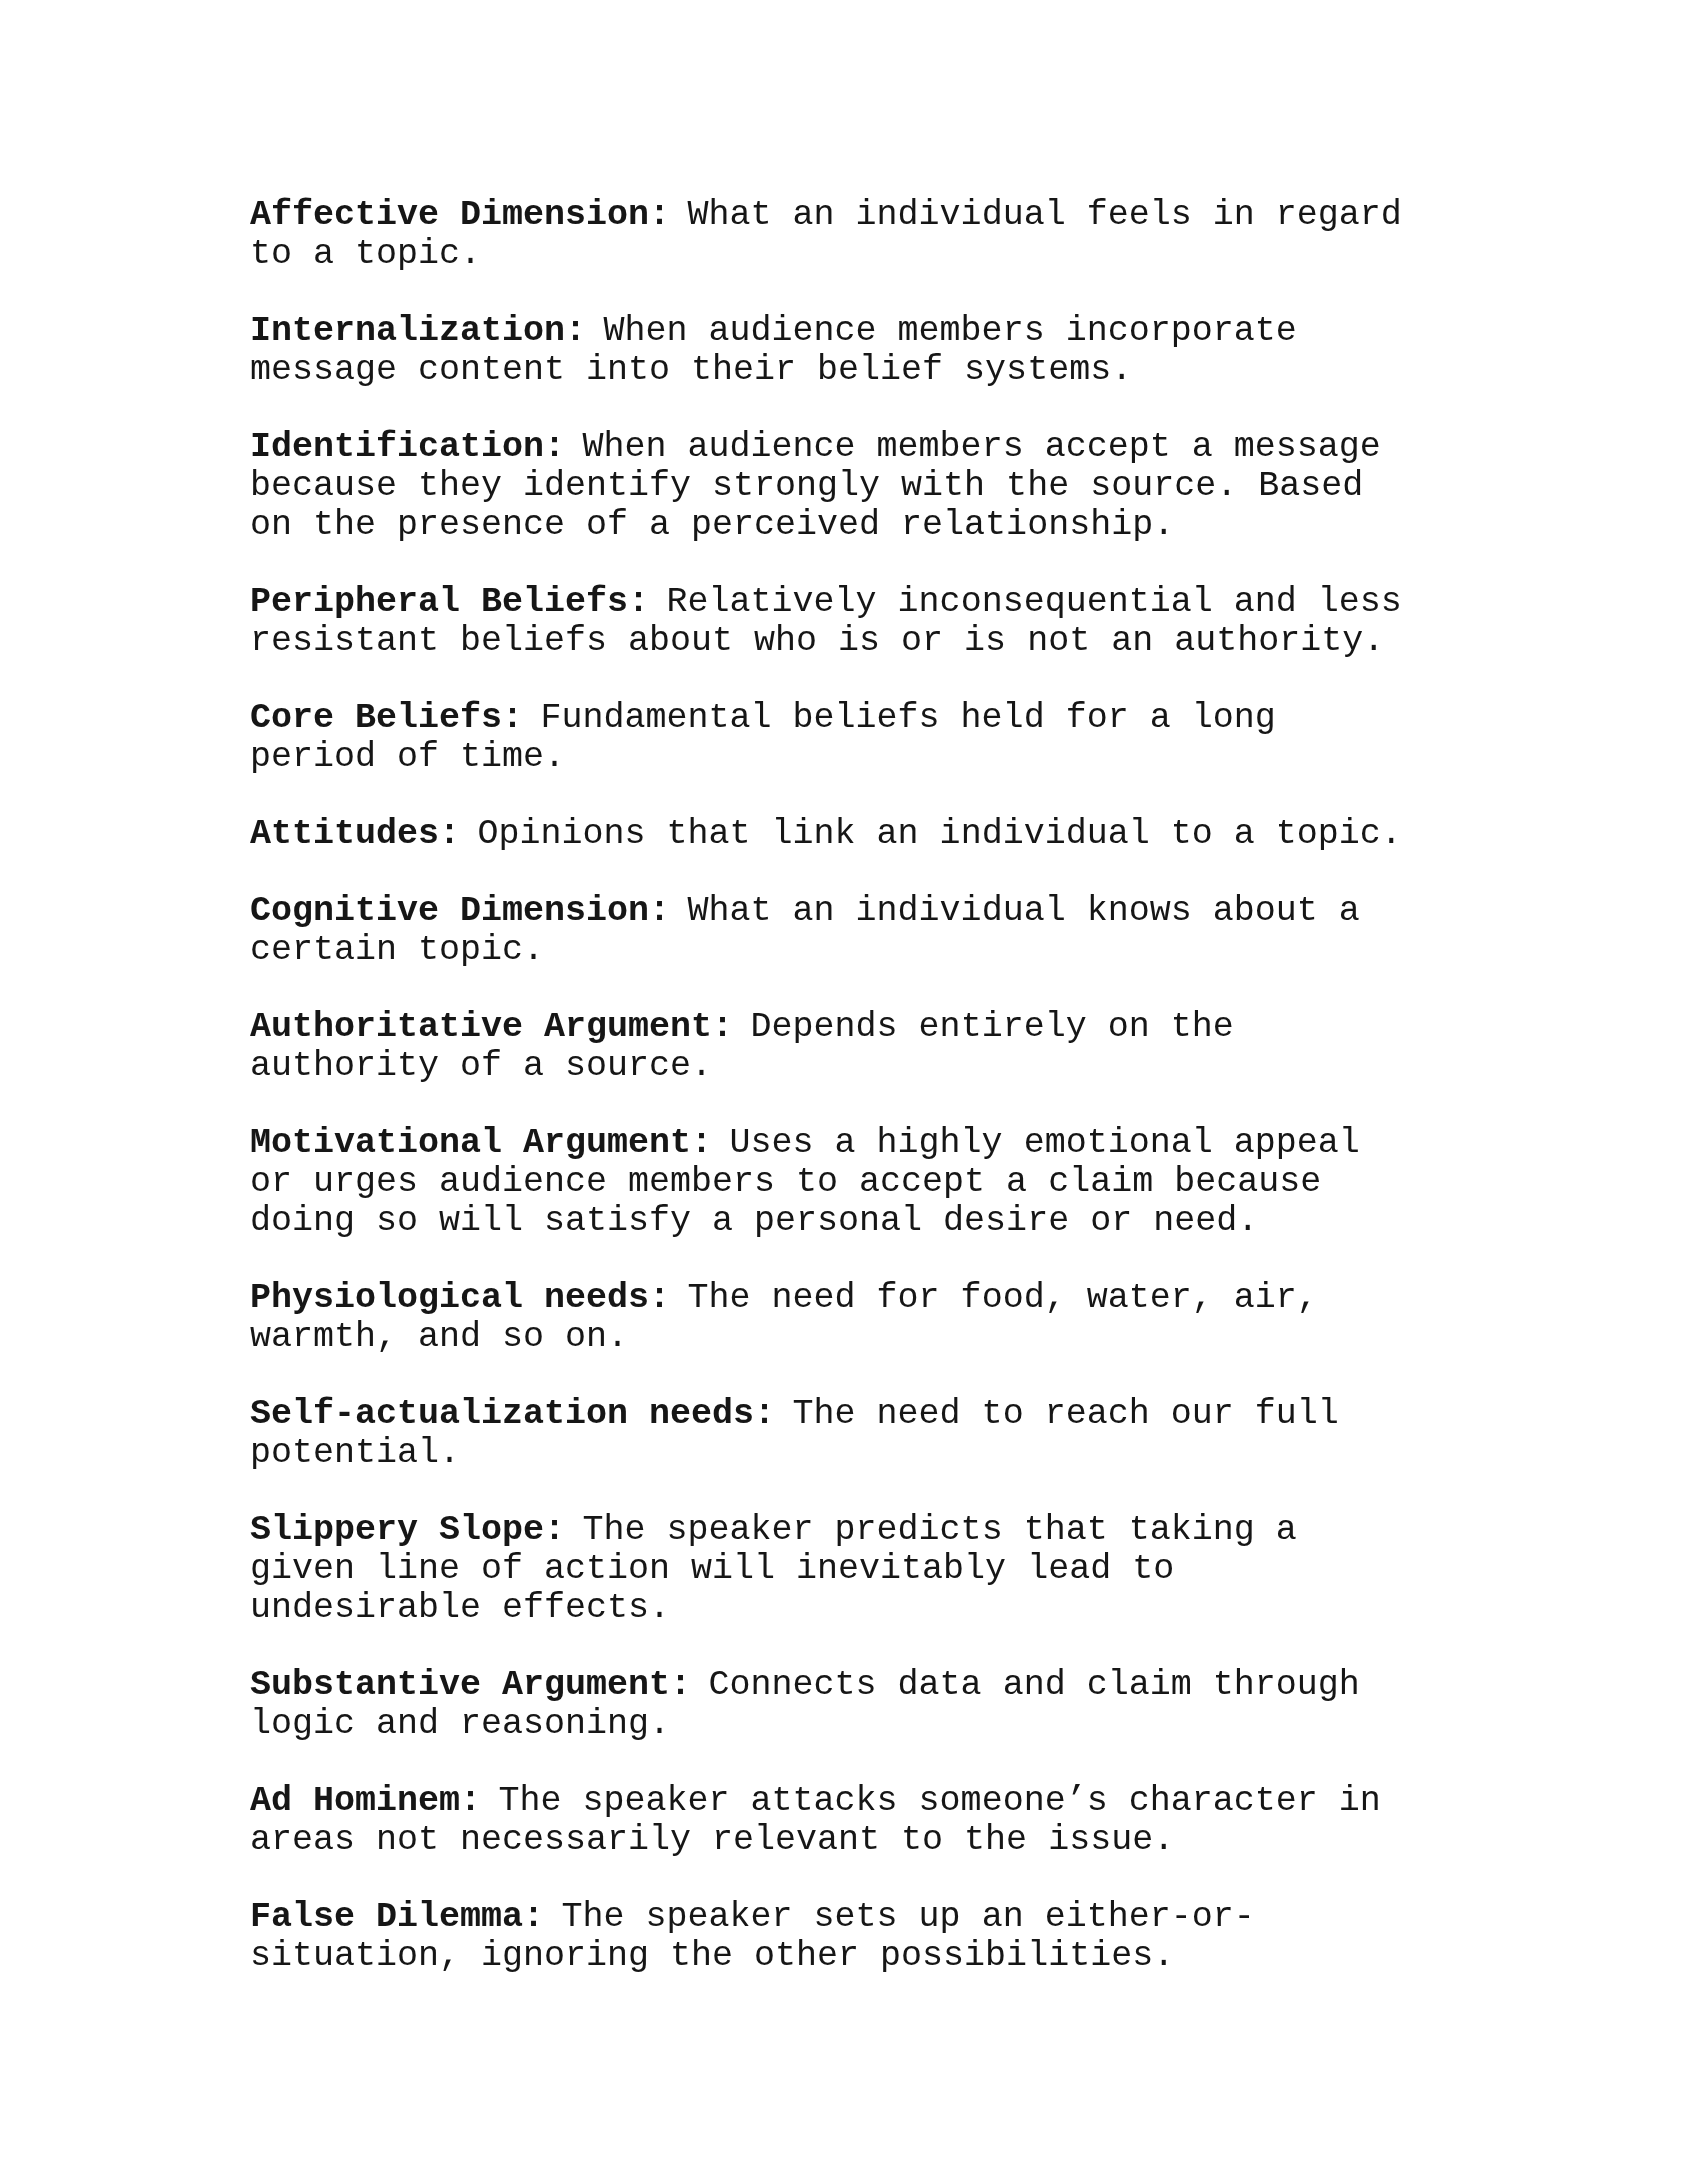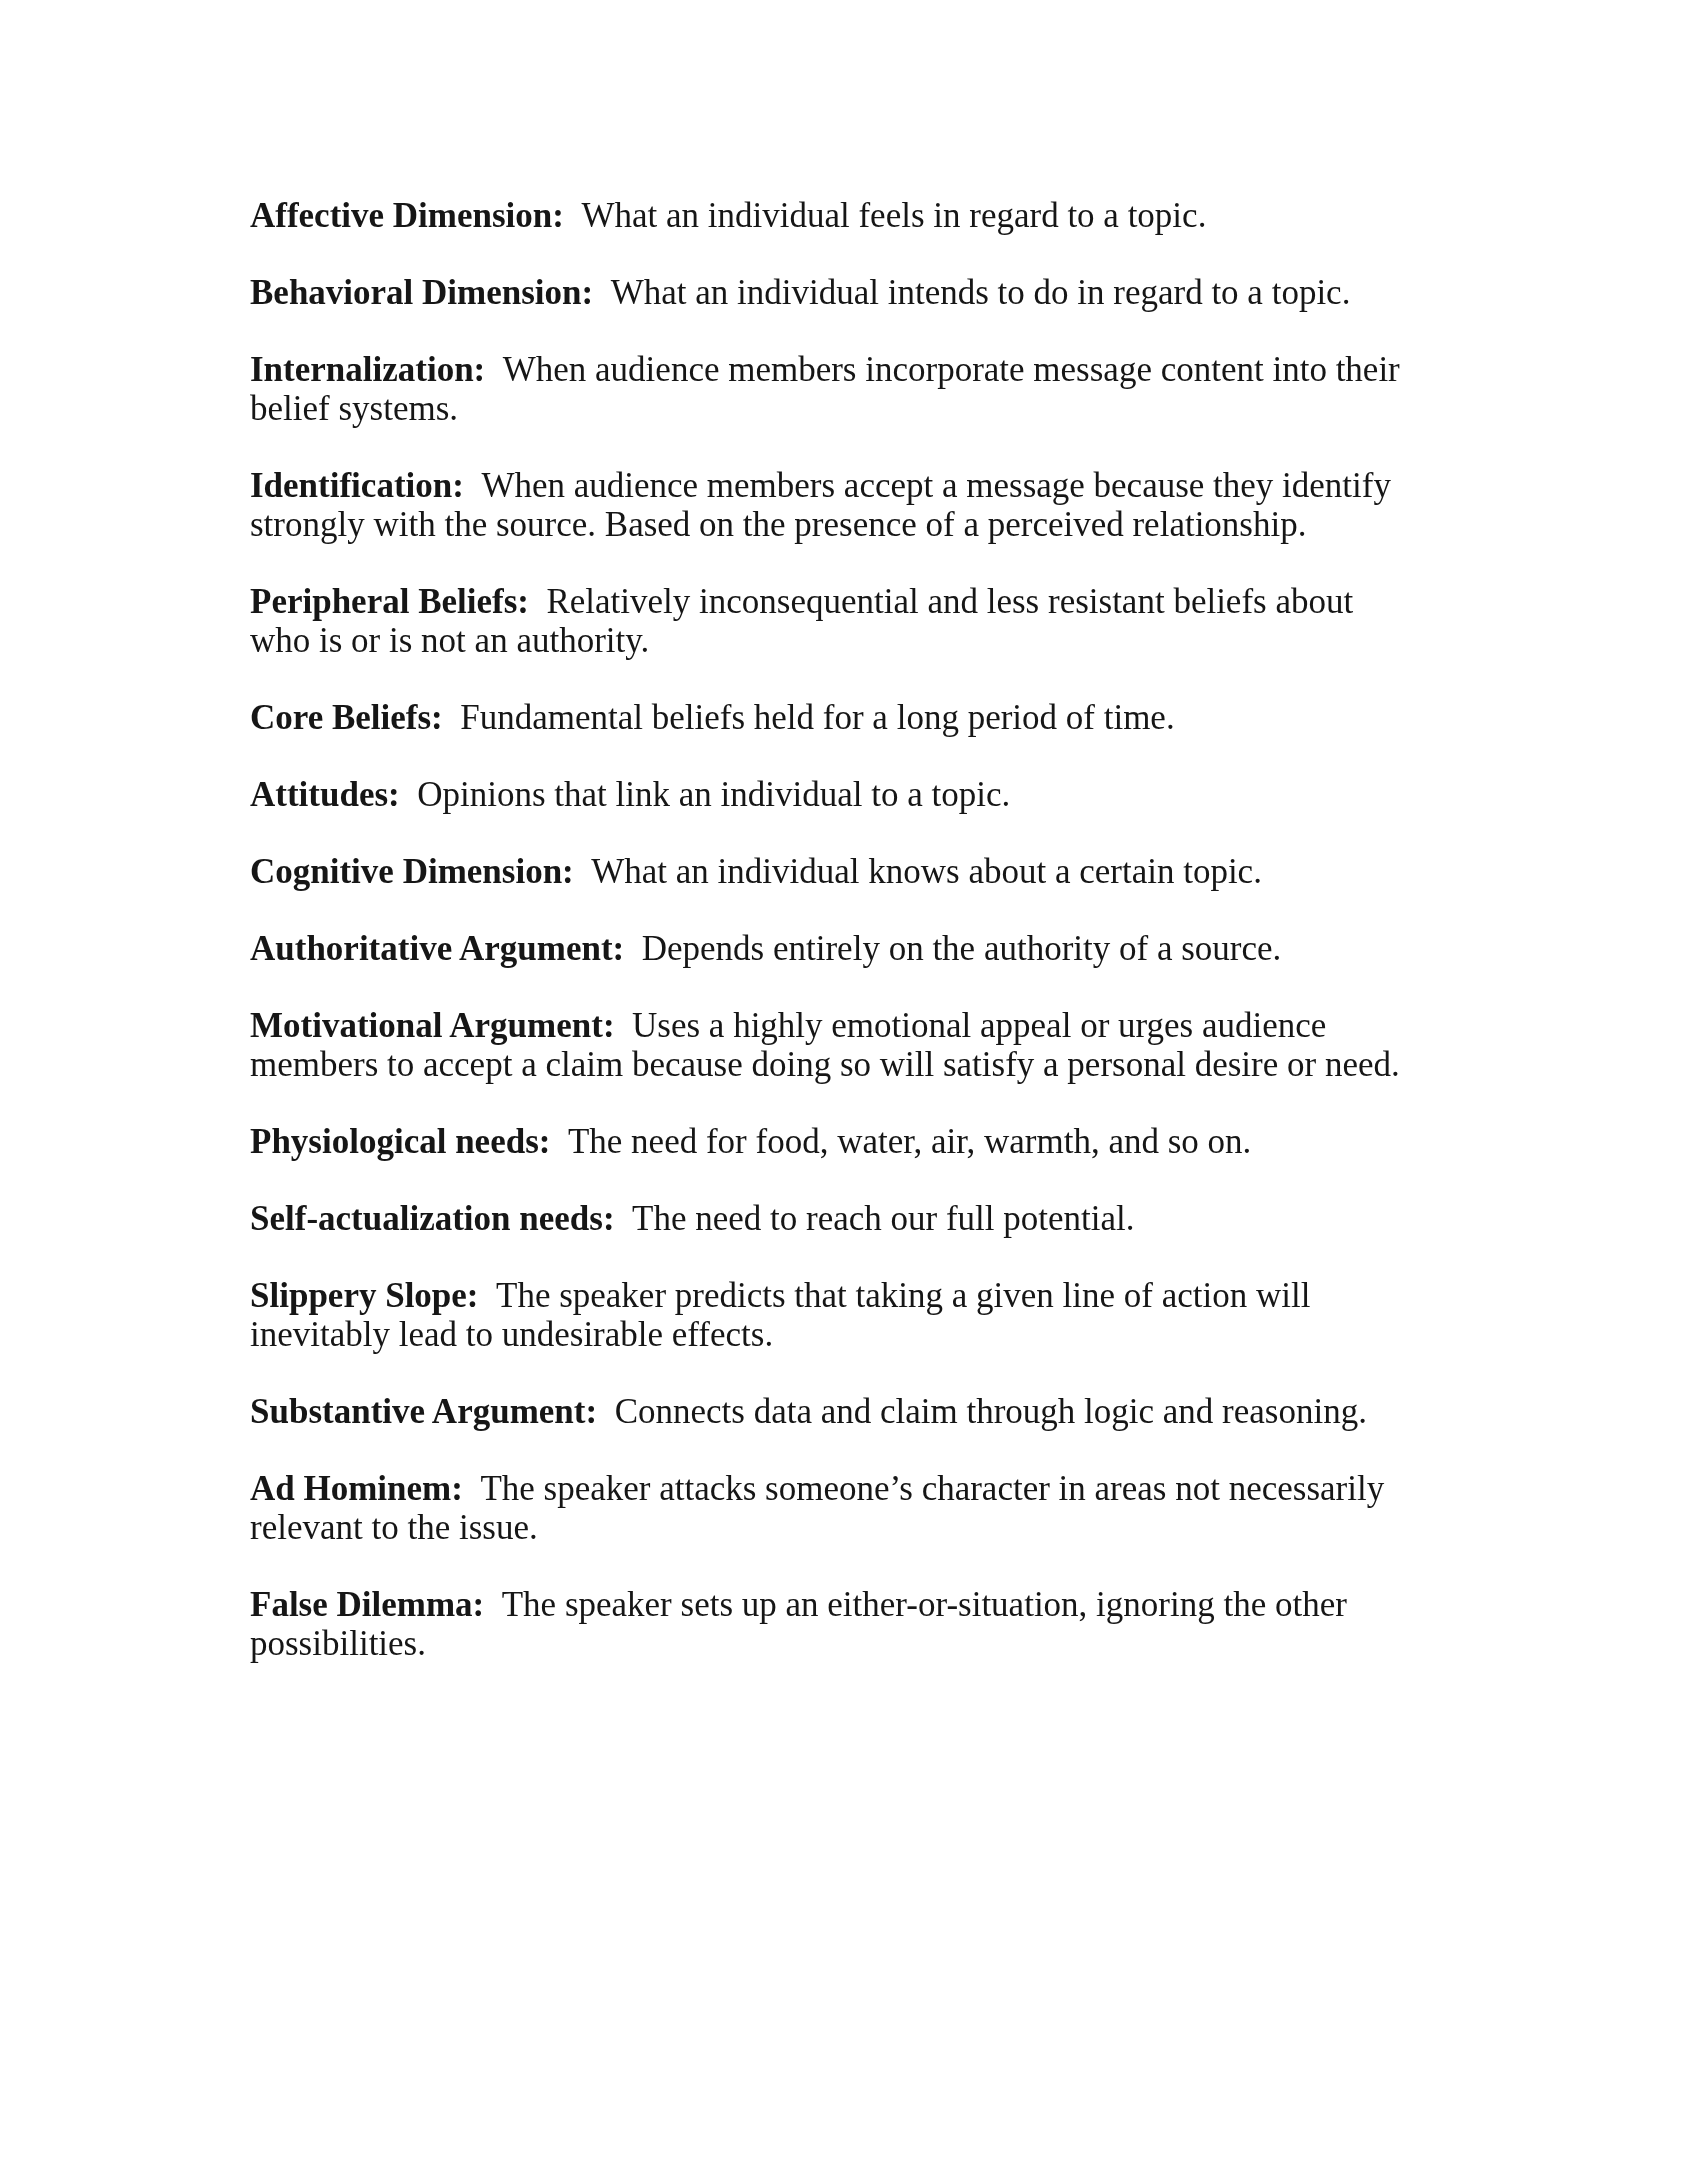--- a/index.html
+++ b/index.html
@@ -14,42 +14,41 @@
     background: #ffffff;
     box-sizing: border-box;
     padding: 196px 261px 0 250px;
     overflow: hidden;
   }
   .glossary {
     width: 1171px;
   }
   .entry {
     margin: 0 0 38px 0;
-    font-family: Liberation Serif, serif;
+    font-family: Liberation Mono, monospace;
     font-size: 35px;
     line-height: 39px;
     color: #161616;
     text-align: left;
   }
   .term {
     font-weight: bold;
     margin-right: 0.5em;
   }
   .definition {
     font-weight: normal;
   }
 </style>
 </head>
 <body>
 
 <div class="page">
   <div class="glossary" id="glossary">
   <p class="entry"><span class="term">Affective Dimension:</span><span class="definition">What an individual feels in regard to a topic.</span></p>
 
-  <p class="entry"><span class="term">Behavioral Dimension:</span><span class="definition">What an individual intends to do in regard to a topic.</span></p>
 
   <p class="entry"><span class="term">Internalization:</span><span class="definition">When audience members incorporate message content into their belief systems.</span></p>
 
   <p class="entry"><span class="term">Identification:</span><span class="definition">When audience members accept a message because they identify strongly with the source. Based on the presence of a perceived relationship.</span></p>
 
   <p class="entry"><span class="term">Peripheral Beliefs:</span><span class="definition">Relatively inconsequential and less resistant beliefs about who is or is not an authority.</span></p>
 
   <p class="entry"><span class="term">Core Beliefs:</span><span class="definition">Fundamental beliefs held for a long period of time.</span></p>
 
   <p class="entry"><span class="term">Attitudes:</span><span class="definition">Opinions that link an individual to a topic.</span></p>

